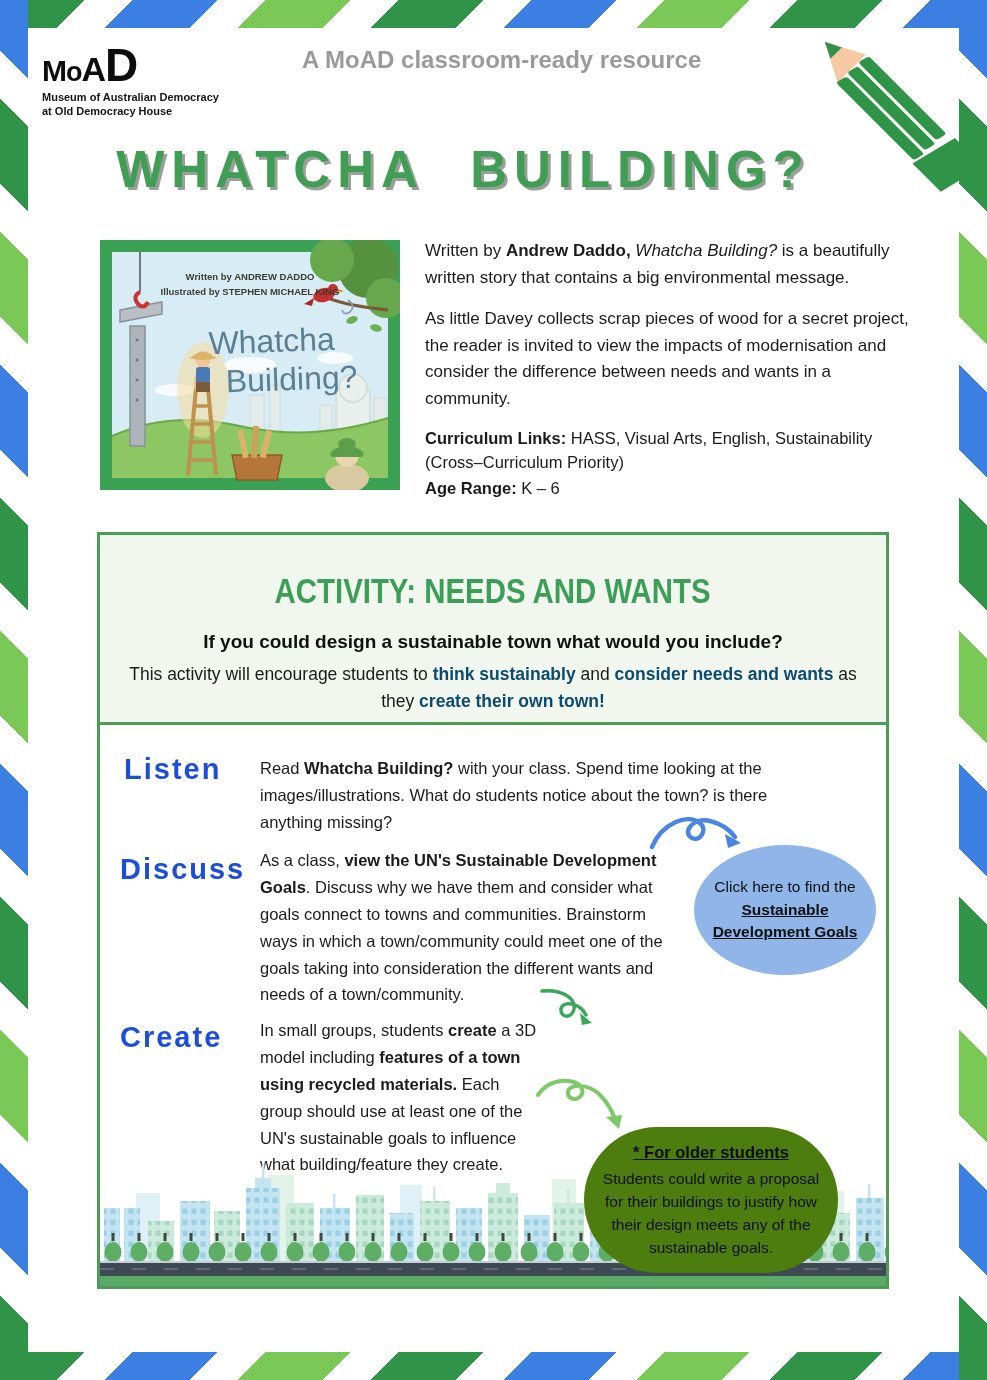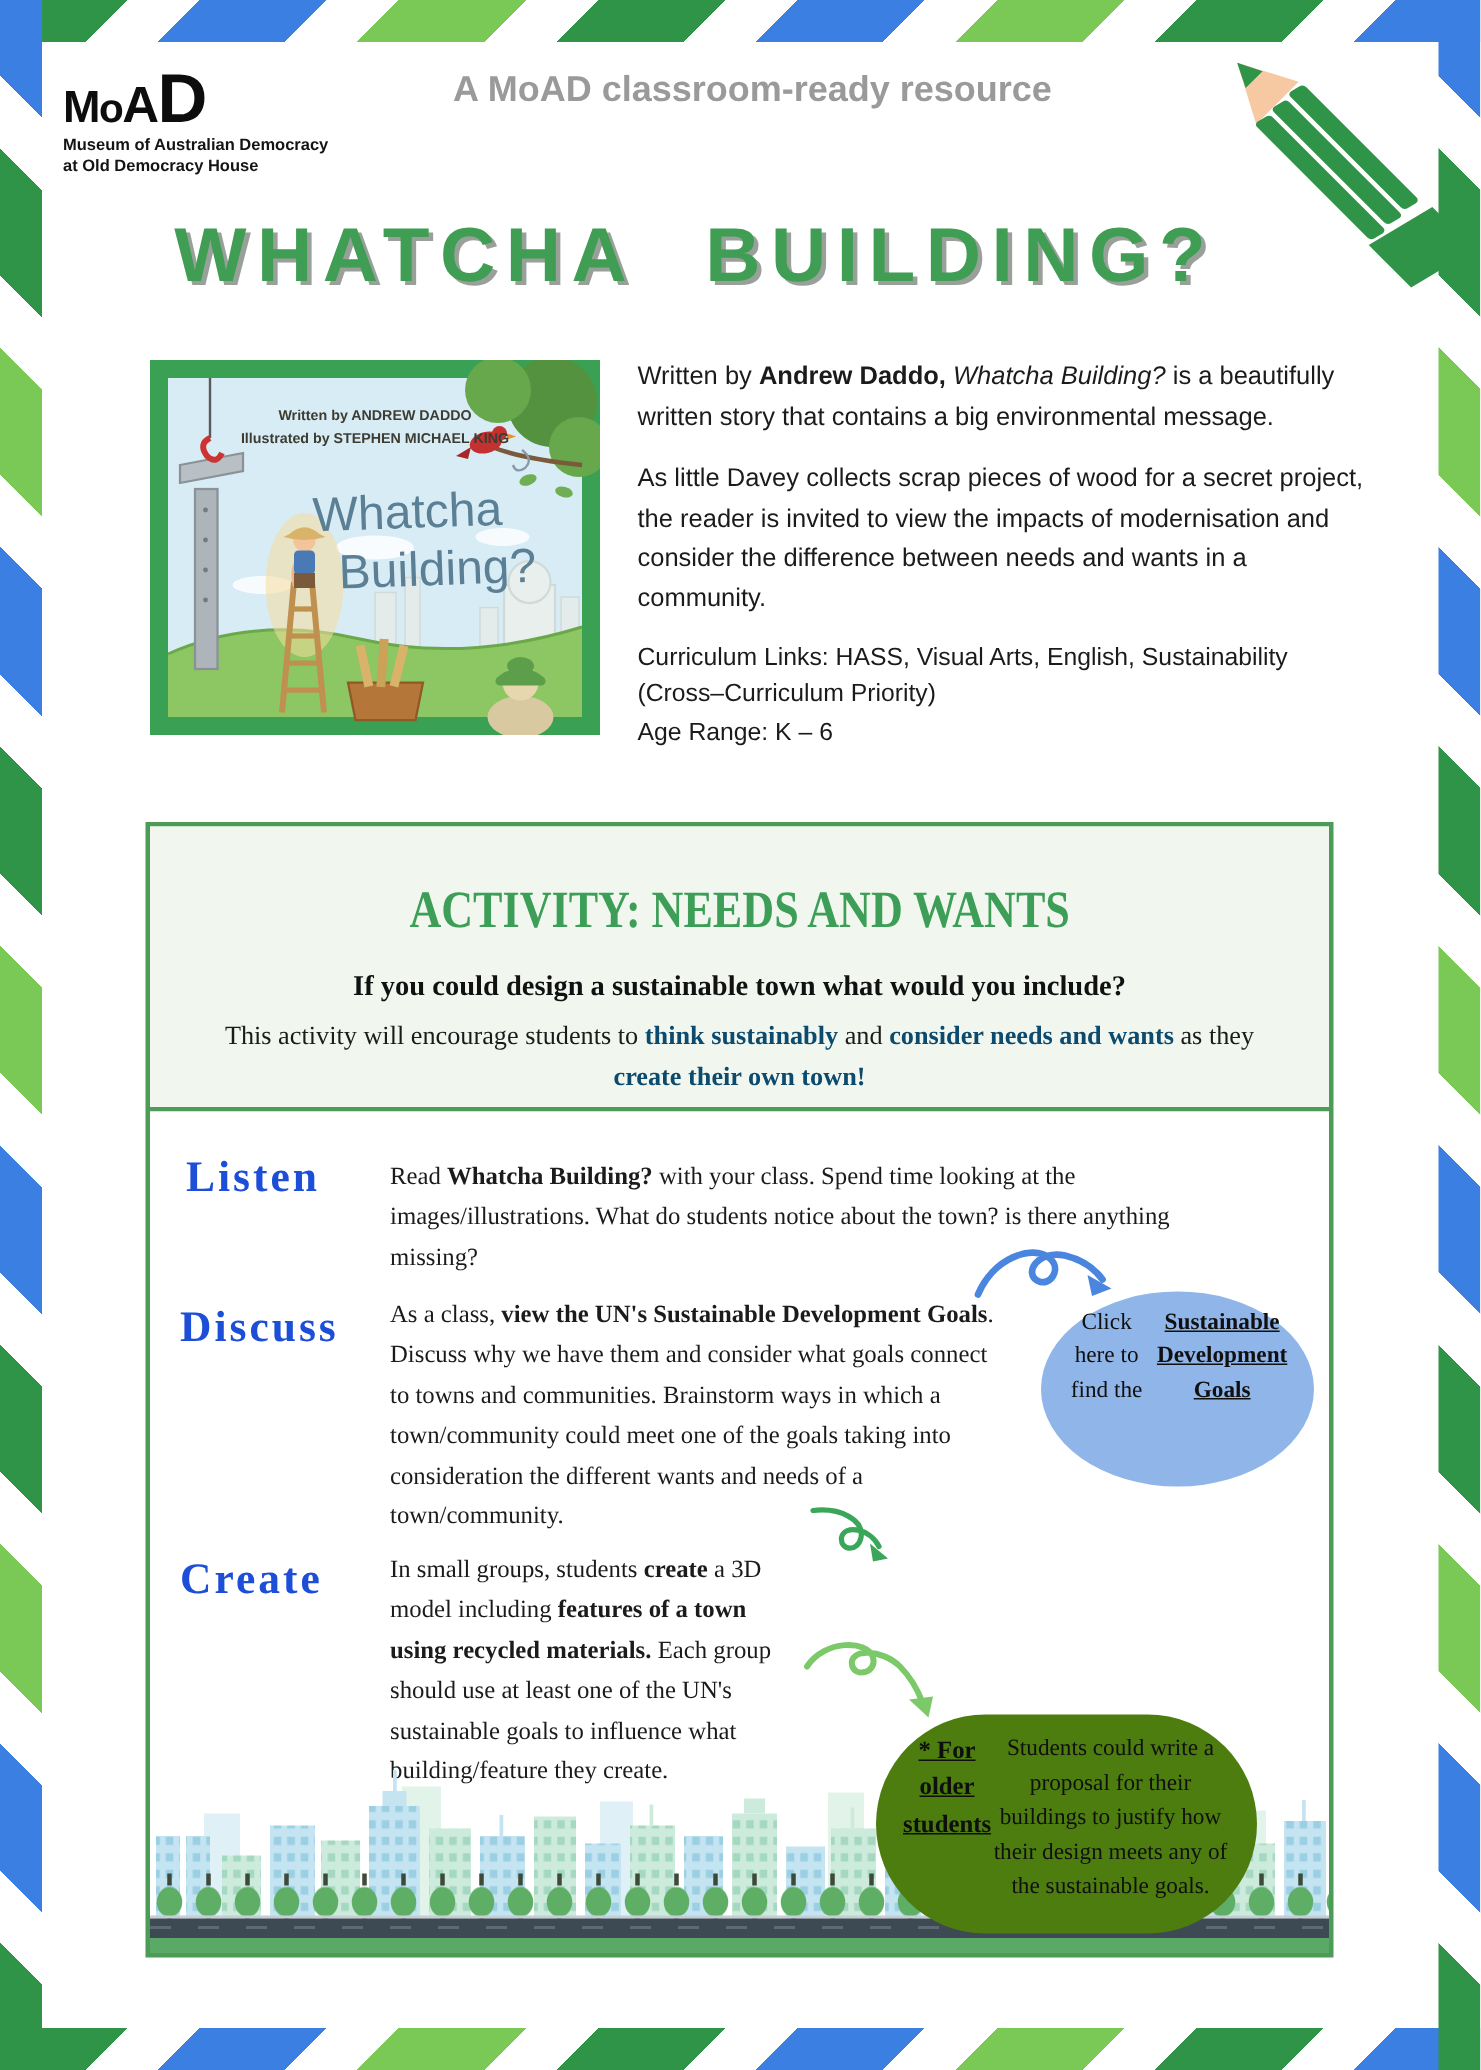--- a/index.html
+++ b/index.html
@@ -34,39 +34,39 @@
 
   .pencil { position:absolute; left:795px; top:20px; }
 
   
   .book-cover { position:absolute; left:100px; top:240px; }
   .intro { position:absolute; left:425px; top:238px; width:494px; font-size:17px; line-height:1.58; color:#1b1b1b; }
   .intro p { margin-bottom:14px; }
   .intro .ital { font-style:italic; }
   .intro .bld { font-weight:700; }
   .meta { font-size:16.5px; line-height:1.45; }
-  .meta .bld { font-weight:400;text-align:right; }
+  .meta .bld { font-weight:700;text-align:right; }
 
   
-  .activity { position:absolute; left:97px; top:548px; width:792px; height:757px;
-    border:3px solid #4c9b57; background:#fff; z-index:2;font-family:Liberation Serif, serif; }
+  .activity { position:absolute; left:97px; top:532px; width:792px; height:757px;
+    border:3px solid #4c9b57; background:#fff; z-index:2; }
   .activity-header { height:190px; background:#f1f7ef; border-bottom:3px solid #4c9b57; text-align:center; padding-top:36px; }
   .activity-heading { display:inline-block; font-size:35px; font-weight:800; color:#3d9e57;
     letter-spacing:0; transform:scaleX(.84); transform-origin:center; white-space:nowrap; }
   .activity-question { margin-top:20px; font-size:19px; font-weight:800; color:#111; }
   .activity-desc { margin:8px auto 0; width:730px; font-size:17.5px; line-height:1.55; color:#1b1b1b; }
   .gbold { color:#0c4a6e; font-weight:800; }
 
   .activity-body { position:relative; height:561px; background:#fff; }
 
   .sec-heading { position:absolute; font-size:29px; font-weight:800; letter-spacing:2px; color:#1d4ed8; }
   .sec-text { position:absolute; font-size:16.5px; line-height:1.63; color:#1b1b1b; }
   .sec-text .bld { font-weight:800; }
 
-  .bubble { position:absolute; display:flex; justify-content:center;
+  .bubble { position:absolute; display:flex; flex-direction:column; justify-content:center;
     text-align:center; color:#101010; z-index:3; }
   .bubble-sdg { left:594px; top:120px; width:182px; height:130px; background:#8fb5e9;
     border-radius:50%; font-size:15.5px; line-height:1.45; padding:10px 14px; cursor:pointer; }
   .bubble-sdg .lnk { font-weight:800; text-decoration:underline; }
   .bubble-rights { left:526px; top:262px; width:248px; height:128px; background:#9cc79c;
     border-radius:62px; font-size:15.5px; line-height:1.5; padding:12px 18px; }
   .bubble-older { left:484px; top:402px; width:254px; height:146px; background:#4d7c0f;
     border-radius:80px; font-size:15.5px; line-height:1.48; padding:12px 18px; }
   .bubble-older .older-h { font-weight:800; text-decoration:underline; font-size:16.5px; margin-bottom:3px; color:#0e0e0e; }
 

